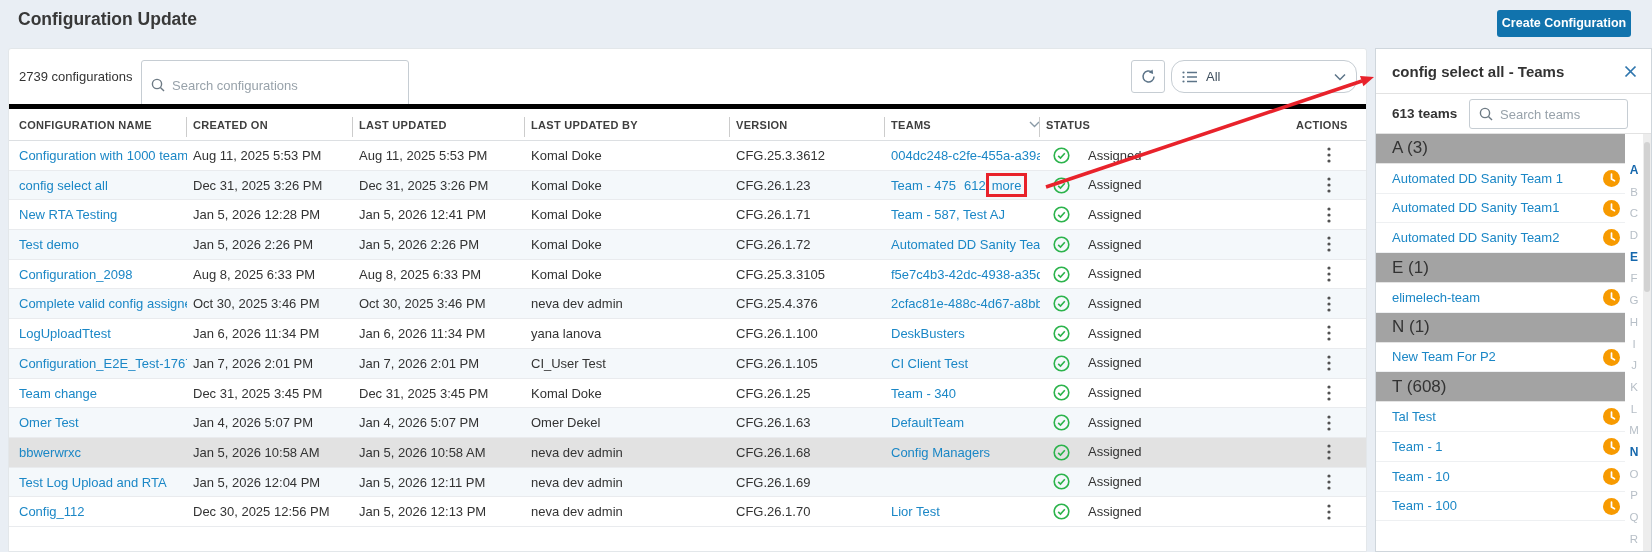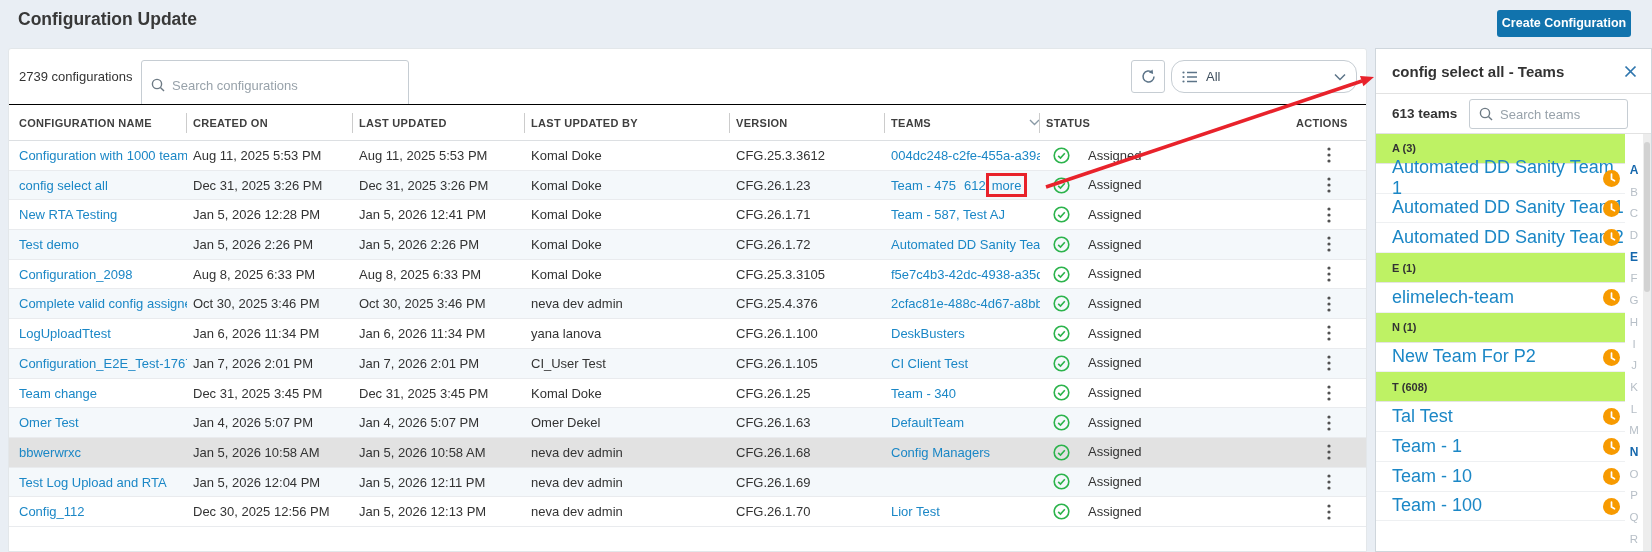--- a/index.html
+++ b/index.html
@@ -27,21 +27,21 @@
   .sb-main{left:132px;top:11px;width:268px;height:50px;}
   .refresh-btn{position:absolute;left:1122px;top:11px;width:34px;height:33px;border:1px solid #c6cdd3;border-radius:3px;background:#fff;
     display:flex;align-items:center;justify-content:center;cursor:pointer;}
   .filter-dd{position:absolute;left:1162px;top:11px;width:186px;height:33px;border:1px solid #c6cdd3;border-radius:13px;background:#fff;
     display:flex;align-items:center;cursor:pointer;}
   .filter-dd .list-ic{margin:0 8px 0 10px;}
   .filter-dd .dd-label{font-size:13px;color:#3f4f5e;flex:1;}
   .filter-dd .chev{margin-right:10px;}
 
   
-  .thead{position:absolute;left:0;top:55px;width:100%;height:37px;border-top:1px solid #000000;border-bottom:1px solid #dcdfe2;background:#fff;}
+  .thead{position:absolute;left:0;top:55px;width:100%;height:37px;border-top:5px solid #000000;border-bottom:1px solid #dcdfe2;background:#fff;}
   .th{position:absolute;top:0;height:100%;display:flex;align-items:center;font-size:11px;font-weight:bold;color:#3f3f3f;letter-spacing:.3px;white-space:nowrap;}
   .th.d::before{content:'';position:absolute;left:-7px;top:8px;height:20px;width:1px;background:#ccc;}
   .th .th-chevron{margin-left:12px;display:inline-flex;}
   .tbody{position:absolute;left:0;top:92px;width:100%;}
   .row{position:relative;height:29.7px;border-bottom:1px solid #e9ebee;background:#fff;}
   .row.striped{background:#f4f8fb;}
   .row.selected{background:#e2e2e2;}
   .td{position:absolute;top:0;height:100%;line-height:29.7px;font-size:13px;white-space:nowrap;overflow:hidden;}
   .td.link, .td a{color:var(--c-link);cursor:pointer;text-decoration:none;}
   .td.plain{color:#333;}
@@ -61,23 +61,23 @@
   
   .panel{position:absolute;left:1375px;top:48px;width:277px;height:504px;background:#fff;border:1px solid #cfd6dc;display:flex;flex-direction:column;}
   .panel-head{height:45px;border-bottom:1px solid #e2e2e2;display:flex;align-items:center;flex:0 0 auto;}
   .panel-title{margin-left:16px;font-size:15px;font-weight:bold;color:#333;flex:1;}
   .panel-close{margin-right:14px;cursor:pointer;display:flex;}
   .panel-sub{height:40px;border-bottom:1px solid #e2e2e2;display:flex;align-items:center;flex:0 0 auto;position:relative;}
   .teams-count{margin-left:16px;font-size:13.5px;font-weight:bold;color:#333;}
   .sb-teams{left:93px;top:5px;width:159px;height:30px;}
   .panel-body{flex:1;display:flex;overflow:hidden;}
   .team-list{flex:1;}
-  .sec-row{height:29.8px;background:#bef264;border-bottom:1px solid #e4e4e4;display:flex;align-items:center;font-size:11px;font-weight:bold;color:#333;padding-left:16px;}
+  .sec-row{height:29.8px;background:#a3a3a3;border-bottom:1px solid #e4e4e4;display:flex;align-items:center;font-size:17px;font-weight:normal;color:#333;padding-left:16px;}
   .item-row{height:29.8px;border-bottom:1px solid #eef0f2;display:flex;align-items:center;padding-left:16px;position:relative;}
-  .item-row a{font-size:18px;color:var(--c-link);text-decoration:none;cursor:pointer;}
+  .item-row a{font-size:13px;color:var(--c-link);text-decoration:none;cursor:pointer;}
   .item-row .clock{position:absolute;right:5px;top:6px;}
   .alpha-rail{flex:0 0 18px;padding-top:26px;display:flex;flex-direction:column;align-items:center;}
   .alpha-rail span{height:21.7px;font-size:11.5px;color:#b7bfc7;cursor:pointer;line-height:21.7px;}
   .alpha-rail span.active{color:var(--c-railActive);font-weight:bold;font-size:12px;}
   .scroll-track{flex:0 0 8px;background:#ededed;position:relative;}
   .scroll-thumb{position:absolute;left:1px;right:1px;top:8px;height:150px;background:#d2d2d2;border-radius:3px;}
 
   
   .overlay{position:absolute;left:0;top:0;width:1652px;height:552px;pointer-events:none;z-index:50;}
 </style>

